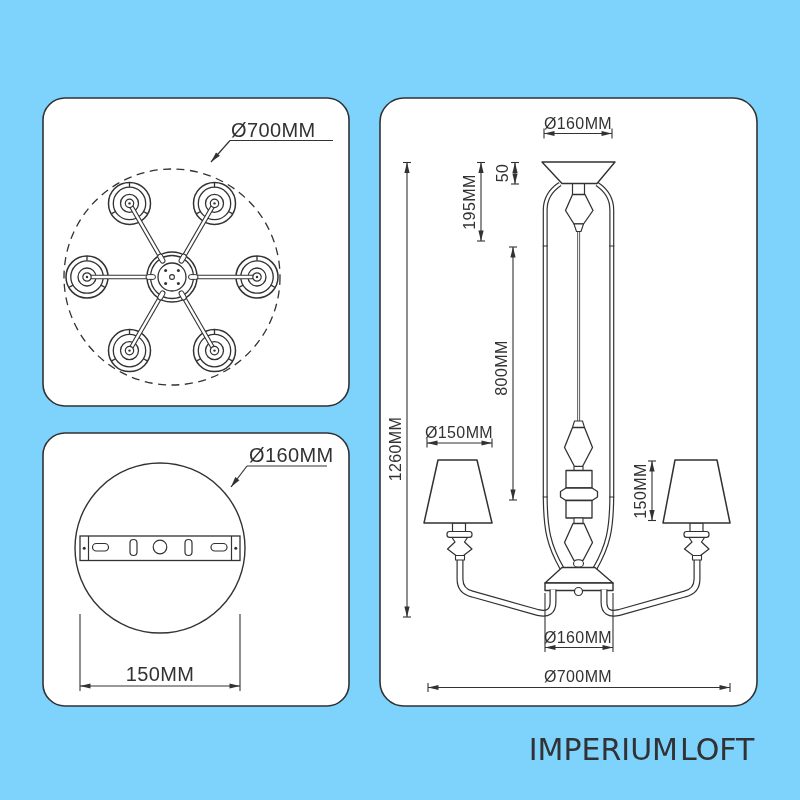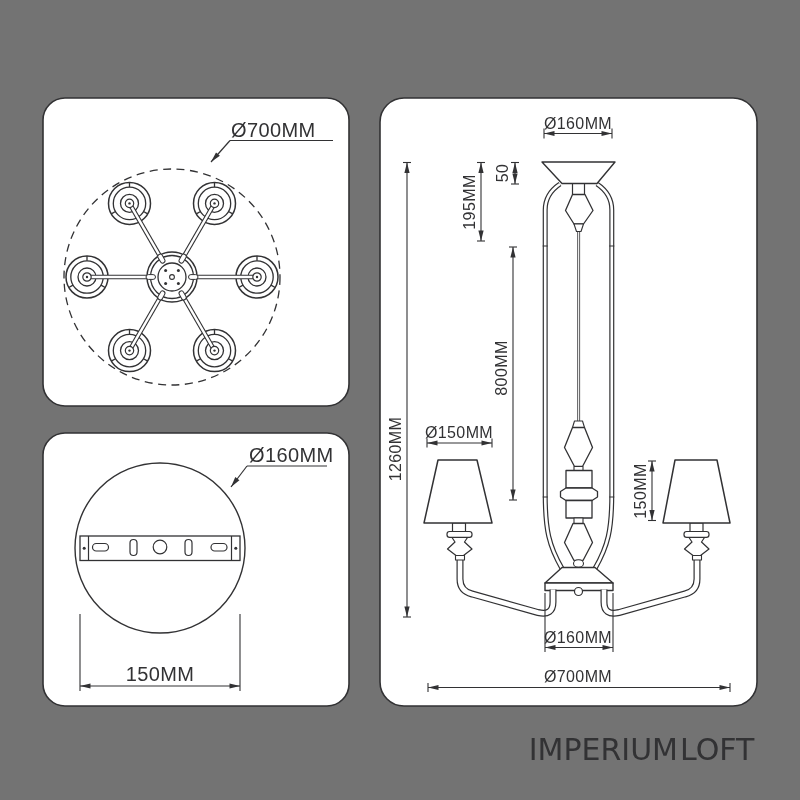--- a/index.html
+++ b/index.html
@@ -1,16 +1,16 @@
 <!DOCTYPE html>
 <html><head>
 <meta charset="utf-8">
 <style>
   html,body{margin:0;padding:0;background:#ffffff;}
-  .stage{position:relative;width:800px;height:800px;background:#737373;overflow:hidden;
+  .stage{position:relative;width:800px;height:800px;background:#7dd3fc;overflow:hidden;
          font-family:"Liberation Sans",sans-serif;}
   svg text{font-family:"Liberation Sans",sans-serif;fill:#323234;}
   .dim-t{font-size:16px;letter-spacing:.4px;}
   .dim-t2{font-size:20px;letter-spacing:.4px;}
   .logo-t{font-family:"DejaVu Sans",sans-serif;font-size:30px;letter-spacing:0px;}
 </style>
 </head>
 <body>
 
 <div class="stage">

